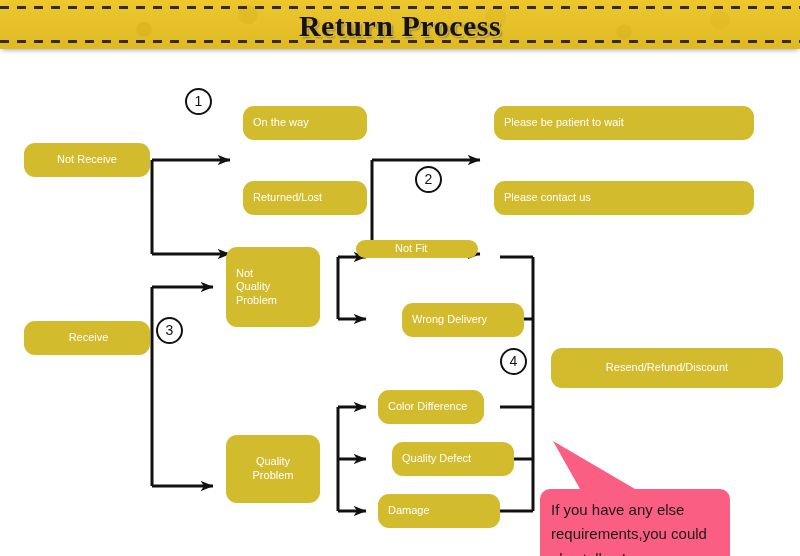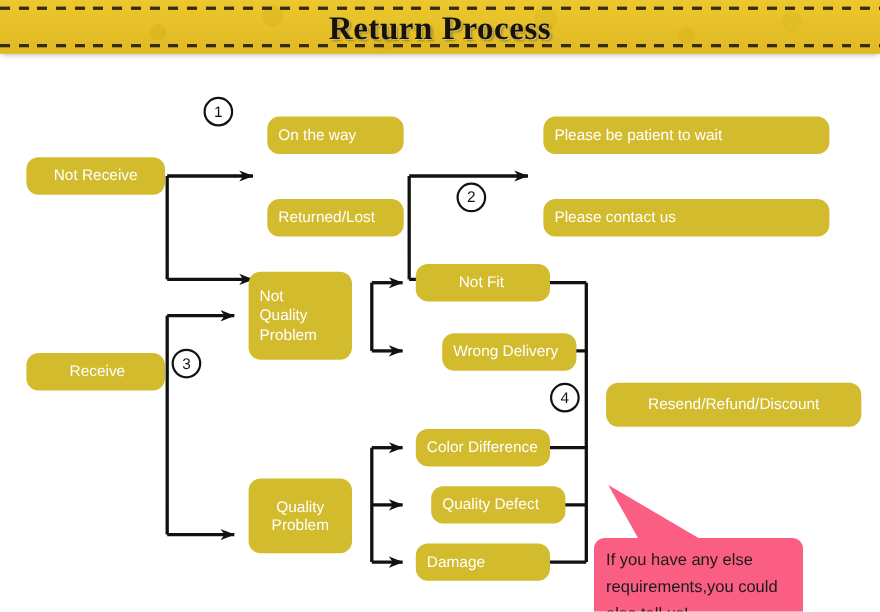--- a/index.html
+++ b/index.html
@@ -72,21 +72,21 @@
     height: 507px;
   }
 
   
   .node {
     position: absolute;
     box-sizing: border-box;
     background: #d3bb2e;
     border-radius: 11px;
     color: #ffffff;
-    font-size: 14px;
+    font-size: 11px;
     line-height: 1.23;
     display: flex;
     align-items: center;
     padding: 0 10px;
     white-space: pre-line;
     user-select: none;
   }
   .node.center { justify-content: center; text-align: center; }
   .node.multiline { align-items: center; }
 
@@ -186,23 +186,23 @@
   <div class="node" style="left:494px; top:57px; width:260px; height:34px;">Please be patient to wait</div>
   <div class="node" style="left:494px; top:132px; width:260px; height:34px;">Please contact us</div>
 
   <div class="node center" style="left:24px; top:272px; width:126px; height:34px;padding-left:13px;">Receive</div>
   <div class="node multiline" style="left:226px; top:198px; width:94px; height:80px;">Not
 Quality
 Problem</div>
   <div class="node multiline center" style="left:226px; top:386px; width:94px; height:68px;">Quality
 Problem</div>
 
-  <div class="node" style="left:378px; top:191px; width:122px; height:34px;padding-left:39px;">Not Fit</div>
+  <div class="node" style="left:356px; top:191px; width:122px; height:18px;padding-left:39px;">Not Fit</div>
   <div class="node" style="left:378px; top:254px; width:122px; height:34px;margin-left:24px;">Wrong Delivery</div>
-  <div class="node" style="left:378px; top:341px; width:122px; height:34px;">Color Difference</div>
+  <div class="node" style="left:378px; top:341px; width:106px; height:34px;">Color Difference</div>
   <div class="node" style="left:392px; top:393px; width:122px; height:34px;">Quality Defect</div>
   <div class="node" style="left:378px; top:445px; width:122px; height:34px;">Damage</div>
 
   <div class="node center" style="left:551px; top:299px; width:232px; height:40px;">Resend/Refund/Discount</div>
 
   <div class="step-marker" style="left:185px; top:39px;">1</div>
   <div class="step-marker" style="left:415px; top:117px;">2</div>
   <div class="step-marker" style="left:156px; top:268px;">3</div>
   <div class="step-marker" style="left:500px; top:299px;">4</div>
 

